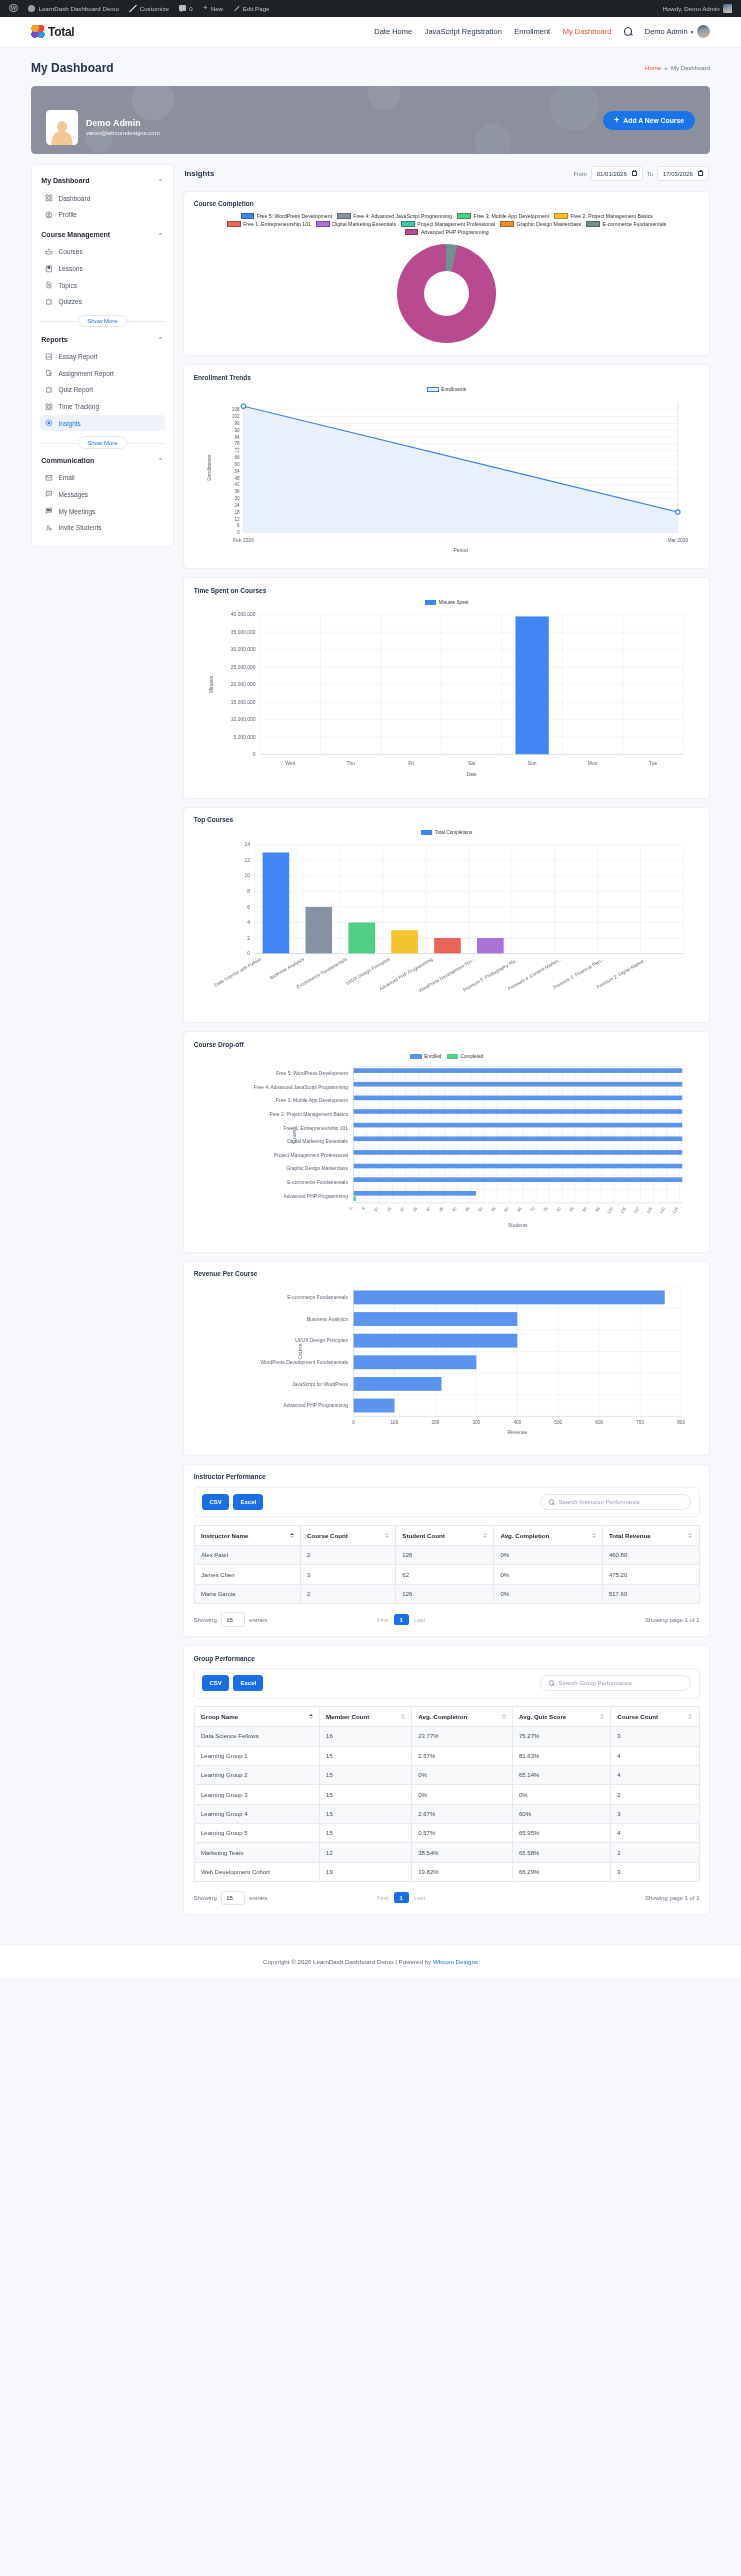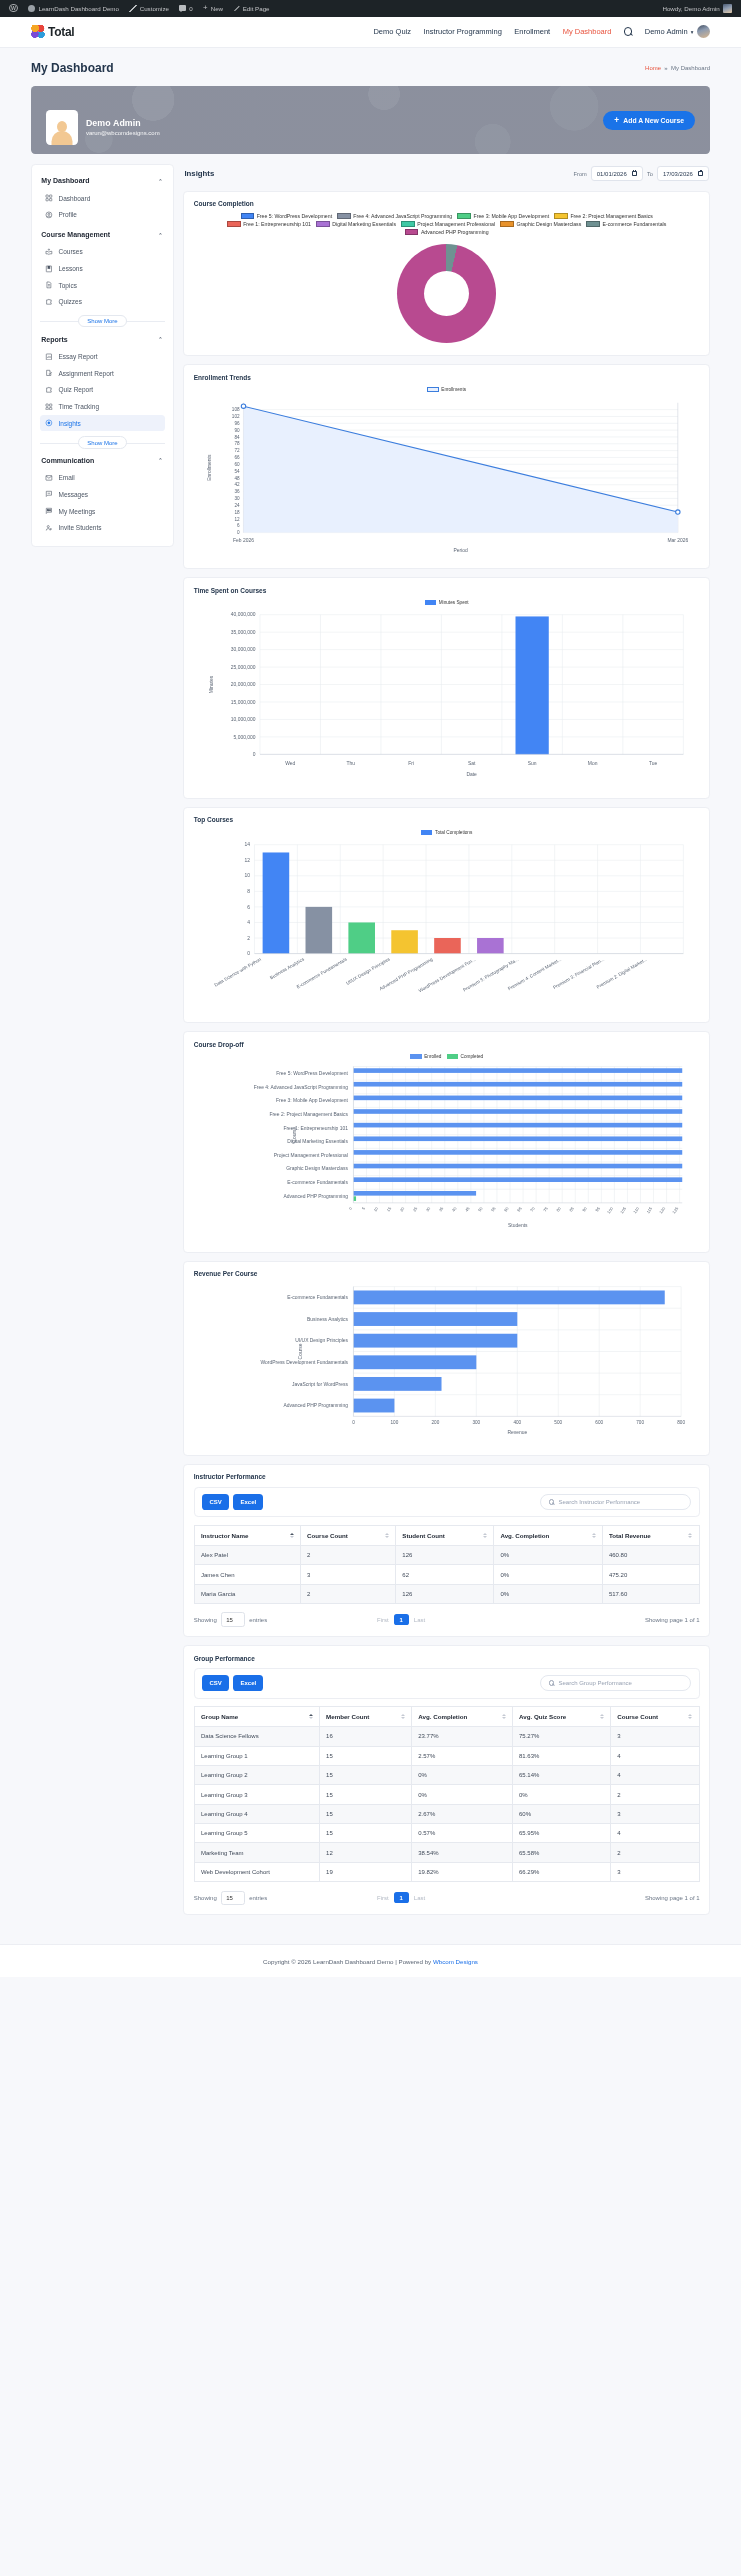--- a/index.html
+++ b/index.html
@@ -262,22 +262,22 @@
     </span>
   </span>
 </div>
 
 <div class="site-header">
   <div class="logo-wrap">
     <span class="logo-mark"></span>
     <span class="logo-text">Total</span>
   </div>
   <nav class="main-nav">
-    <a href="#">Demo Quiz</a>
-    <a href="#">Instructor Programming</a>
+    <a href="#">Date Home</a>
+    <a href="#">JavaScript Registration</a>
     <a href="#">Enrollment</a>
     <a href="#" class="active">My Dashboard</a>
     <span class="nav-search"></span>
     <span class="nav-user">
       <span>Demo Admin</span>
       <span class="caret">▾</span>
       <span class="nav-avatar"></span>
     </span>
   </nav>
 </div>

